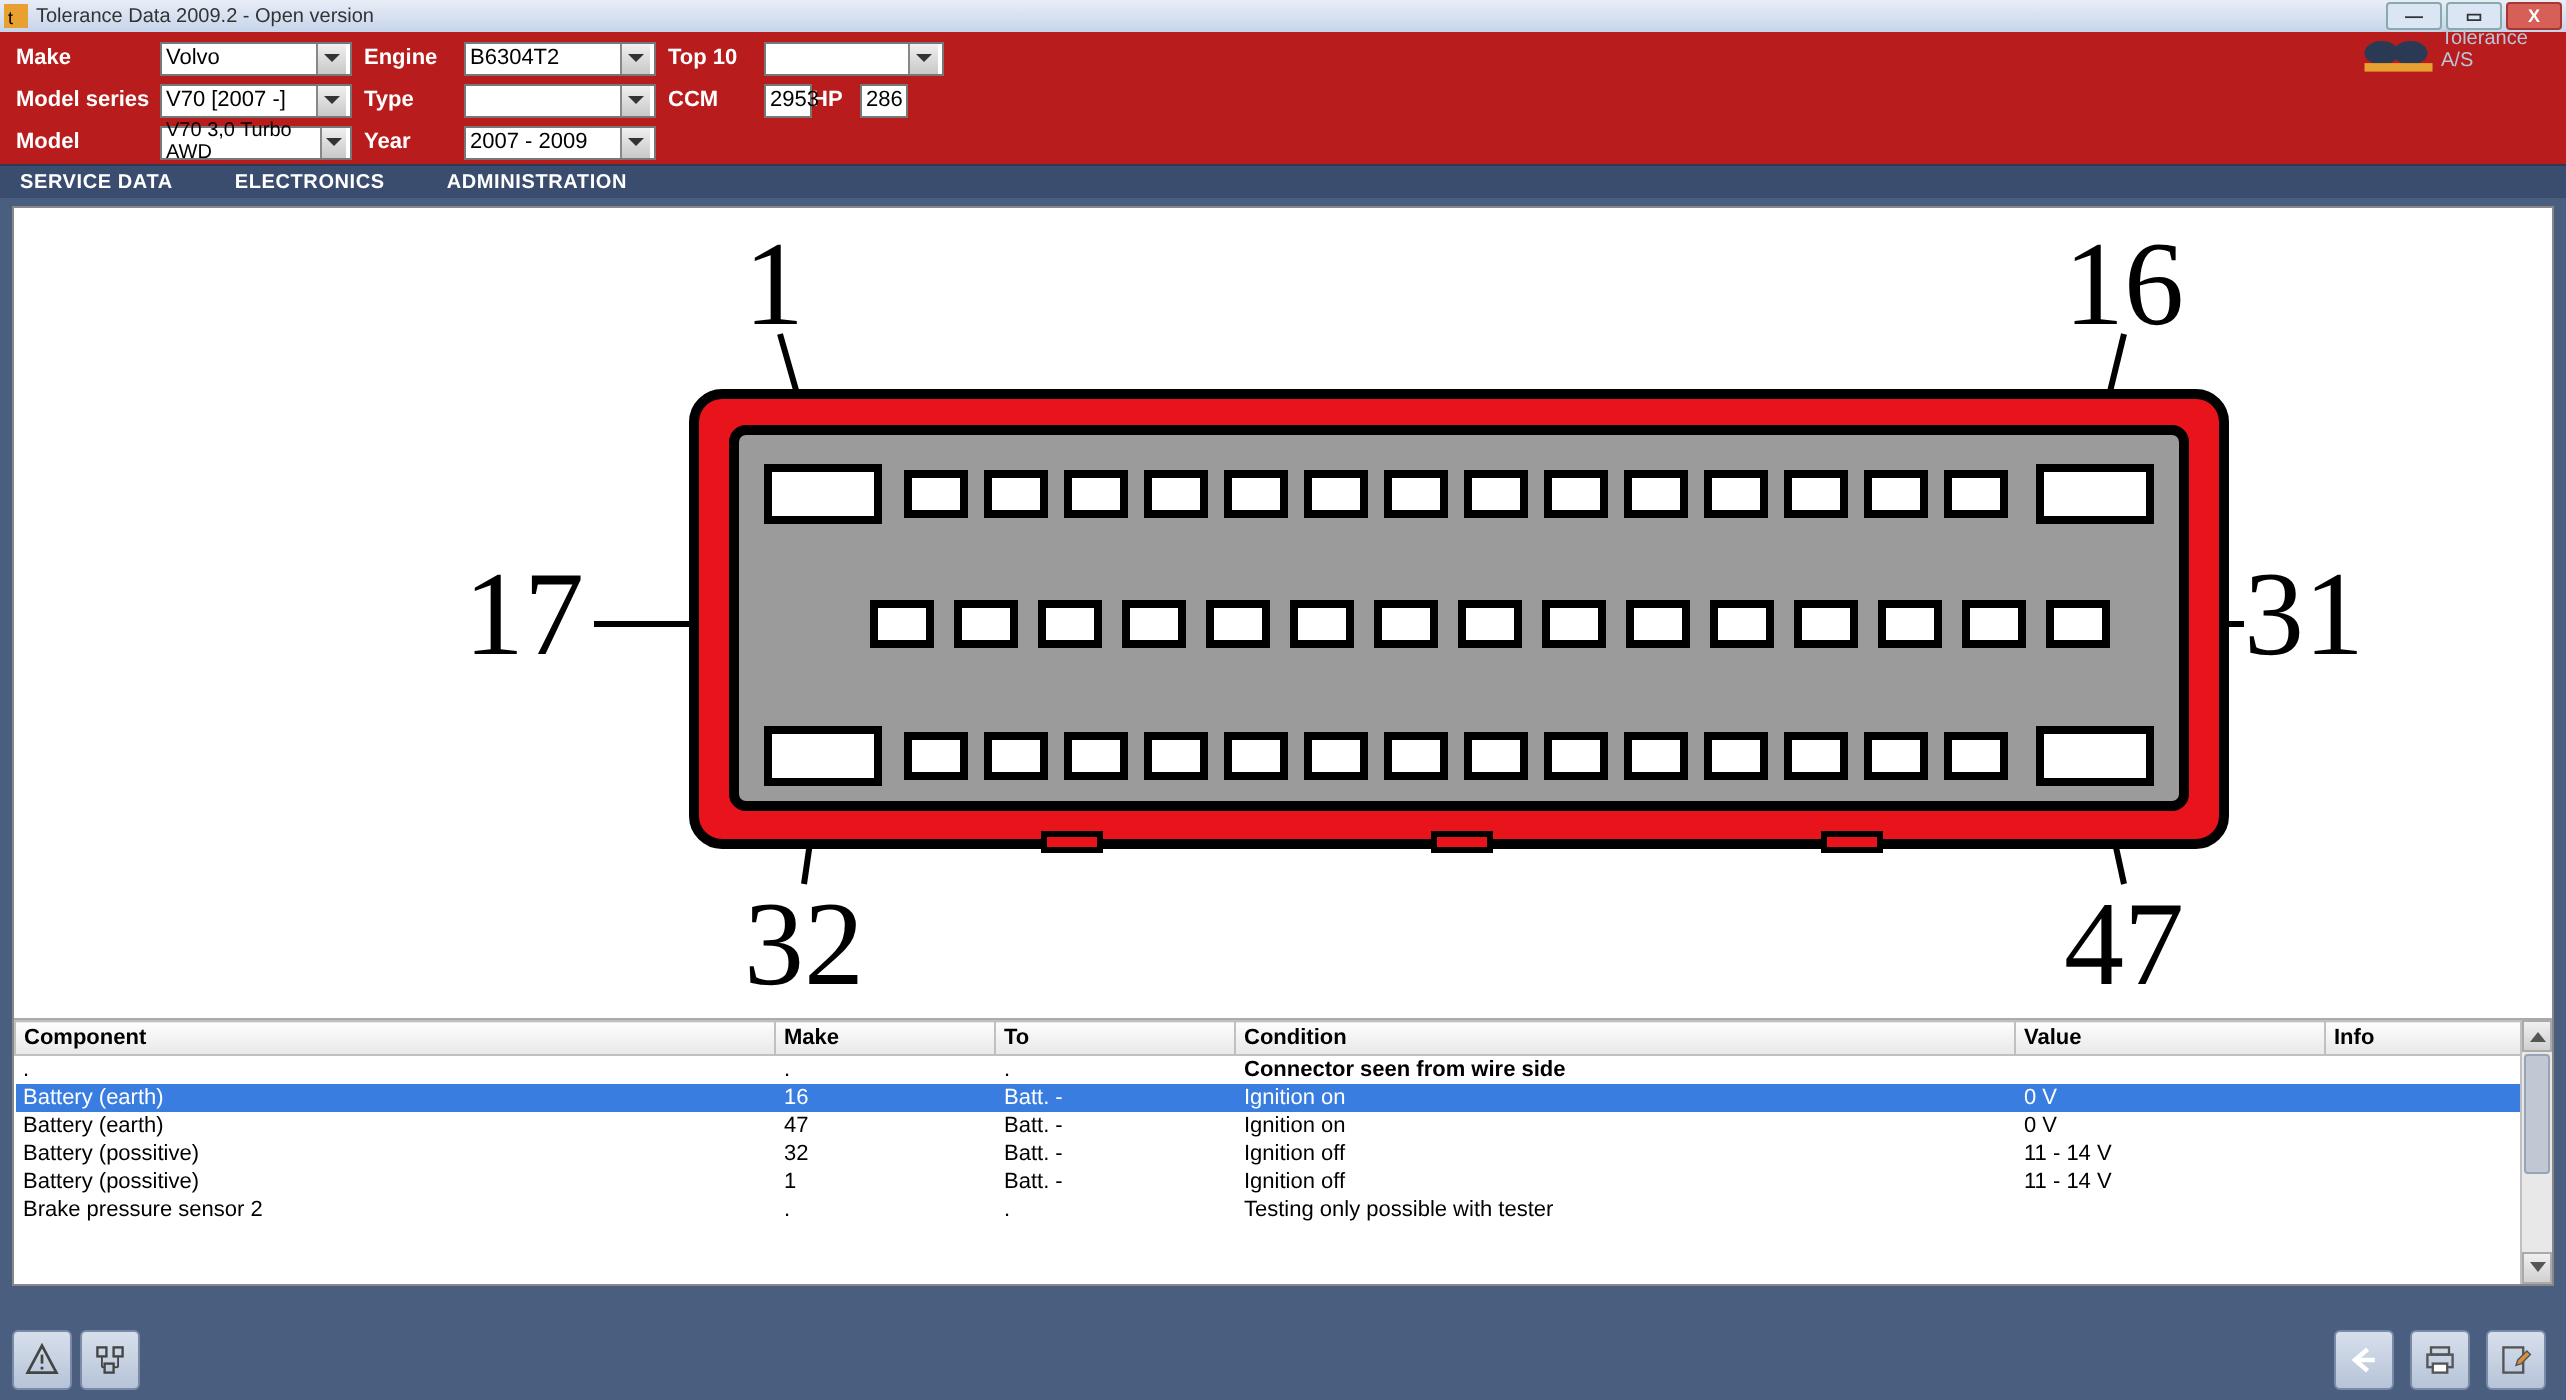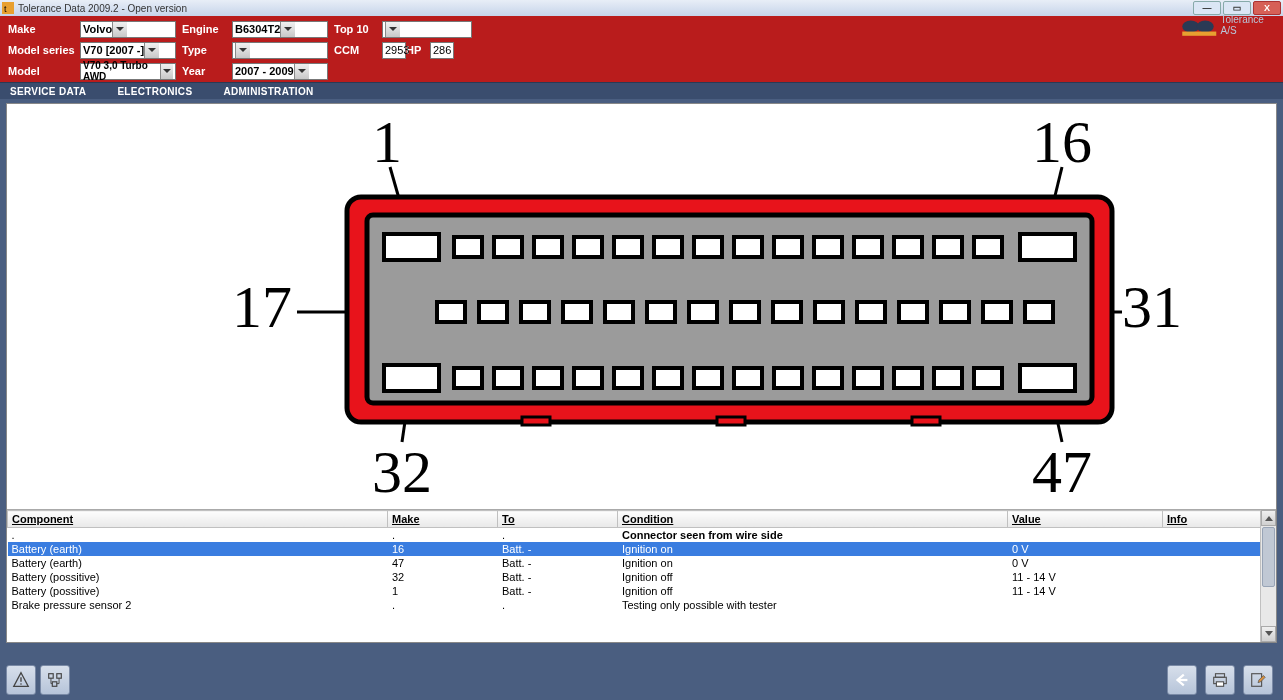--- a/index.html
+++ b/index.html
@@ -36,21 +36,21 @@
   align-items: flex-start;
   position:relative;
 }
 .formcol { display:flex;flex-direction:column;gap:3px;margin-right:6px;}
 .formrow { display:flex;align-items:center;height:18px;}
 .flabel { color:#fff;font-weight:bold;font-size:11px;min-width:72px;}
 .fselect,.finput {
   height:17px;border:1px solid #777;background:#fff;font-size:11px;
   padding:0 2px;position:relative;display:flex;align-items:center;
 }
-.fselect { width:96px;justify-content:flex-start;font-weight:bold;}
+.fselect { width:96px;justify-content:space-between;}
 .fselect .arrow {
   width:15px;height:15px;background:linear-gradient(#f0f0f0,#c8c8c8);
   border-left:1px solid #888;display:flex;align-items:center;justify-content:center;
 }
 .fselect .arrow::after{content:"";border:4px solid transparent;border-top:4px solid #333;margin-top:3px;}
 .finput { width:24px;}
 .brand {
   position:absolute;right:10px;top:-2px;width:95px;height:82px;
   display:flex;flex-direction:row;align-items:flex-start;justify-content:flex-end;
   color:#b9c6d9;font-size:10px;
@@ -67,21 +67,21 @@
 }
 .diagram {
   flex:0 0 405px;background:#fff;position:relative;
   display:flex;align-items:center;justify-content:center;
 }
 .diagram svg { display:block;}
 .tablewrap { flex:1;overflow:auto;border-top:1px solid #aaa;position:relative;}
 table { width:100%;border-collapse:collapse;font-size:11px;}
 th {
   background:linear-gradient(#fdfdfd,#e8e8e8);border:1px solid #c0c0c0;
-  padding:2px 4px;text-align:left;font-weight:bold;height:15px;text-decoration:underline;
+  padding:2px 4px;text-align:left;font-weight:bold;height:15px;
 }
 td { padding:1px 4px;height:14px;border-right:1px solid transparent;}
 tr.hdr-row td { border-bottom:0;}
 tr.sel td { background:#3a7de0;color:#fff;}
 .scrollcol {
   width:16px;background:#e8e8e8;border-left:1px solid #c0c0c0;
   position:absolute;right:0;top:0;bottom:0;
 }
 .scrollthumb{position:absolute;top:17px;left:1px;right:1px;height:60px;background:#c0c8d4;border:1px solid #98a4b6;border-radius:2px;}
 .scrollbtn{position:absolute;left:0;right:0;height:16px;background:linear-gradient(#f0f0f0,#d0d0d0);border:1px solid #aaa;display:flex;align-items:center;justify-content:center;}

